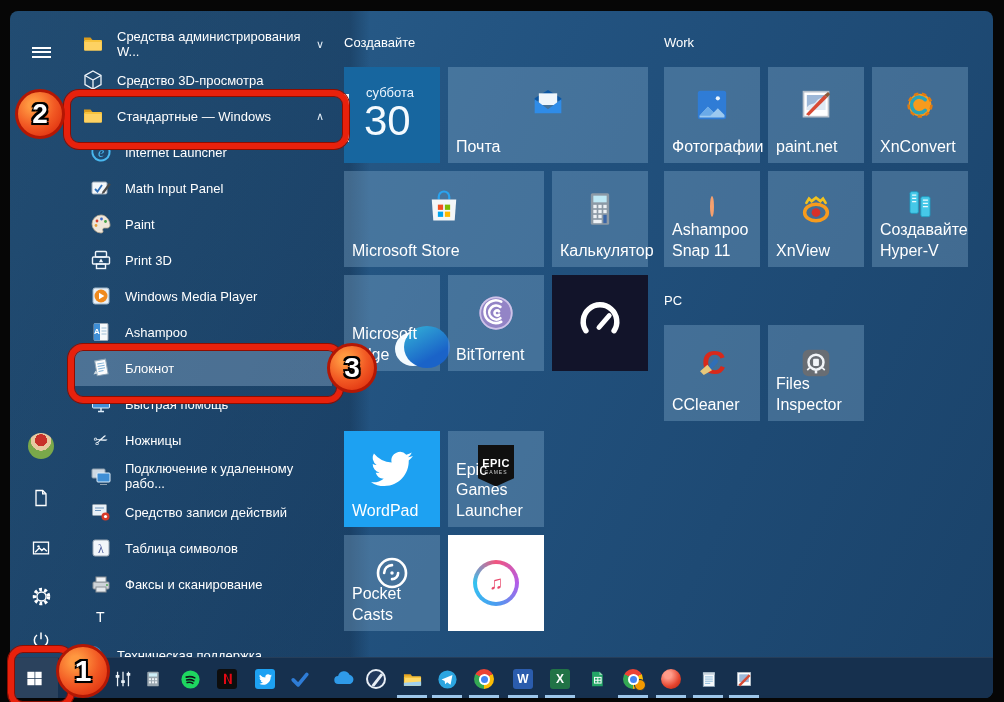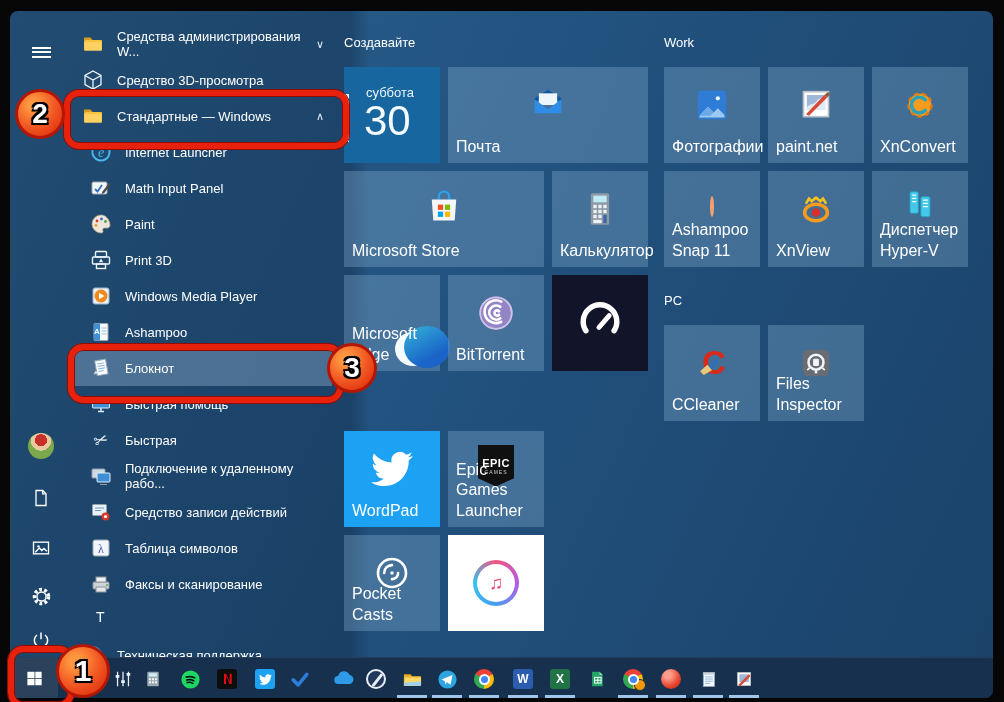--- a/index.html
+++ b/index.html
@@ -234,21 +234,21 @@
             <path d="M8 18.5h6M11 15v3.5" stroke="#dfeefa" stroke-width="1.4"></path>
             <path d="M7.5 10.5c0-4 7-4 7 0" fill="none" stroke="#fff" stroke-width="1.4"></path>
           </svg>
         </span>
       <span>Быстрая помощь</span>
     </div>
     <div class="app-row sub" style="top:411px">
       <span class="ic">
           <span class="glyph" style="transform:rotate(-20deg)">✂</span>
         </span>
-      <span>Быстрая</span>
+      <span>Ножницы</span>
     </div>
     <div class="app-row sub" style="top:447px">
       <span class="ic">
           <svg width="22" height="22" viewBox="0 0 22 22">
             <rect x="2" y="4" width="13" height="9" rx="1" fill="#cfd9e2" stroke="#8fa0ae"></rect>
             <rect x="7" y="8" width="13" height="9" rx="1" fill="#3f8fd6" stroke="#dfeefa"></rect>
             <path d="M10 19.5h7" stroke="#8fa0ae"></path>
           </svg>
         </span>
       <span>Подключение к удаленному рабо...</span>
@@ -438,21 +438,21 @@
       <span class="art" style="top:38%"><svg width="40" height="40" viewBox="0 0 48 48">
             <g fill="#46c8e8" stroke="#1e9ec2">
               <rect x="12" y="8" width="10" height="26" rx="2"></rect>
               <rect x="25" y="14" width="11" height="24" rx="2"></rect>
             </g>
             <g stroke="#e8fbff" stroke-width="1.5">
               <path d="M14.5 12h5M14.5 16h5M14.5 20h5"></path>
               <path d="M27.5 18h6M27.5 22h6M27.5 26h6"></path>
             </g>
           </svg></span>
-      <div class="label">Диспетчер Hyper-V</div>
+      <div class="label">Создавайте Hyper-V</div>
     </div>
 
     <div class="group-header" style="left:654px;top:282px">PC</div>
     <div class="tile" style="left:654px;top:314px">
       <span class="art"><svg width="44" height="44" viewBox="0 0 48 48">
             <text x="26" y="36" text-anchor="middle" font-size="36" font-weight="bold" fill="#d8291a" font-family="Liberation Sans,sans-serif">C</text>
             <rect x="22" y="18" width="5" height="15" rx="2" transform="rotate(40 24 26)" fill="#2f6fb8"></rect>
             <path d="M11 33l8-7 5 6-9 5z" fill="#e8c87a"></path>
           </svg></span>
       <div class="label">CCleaner</div>

